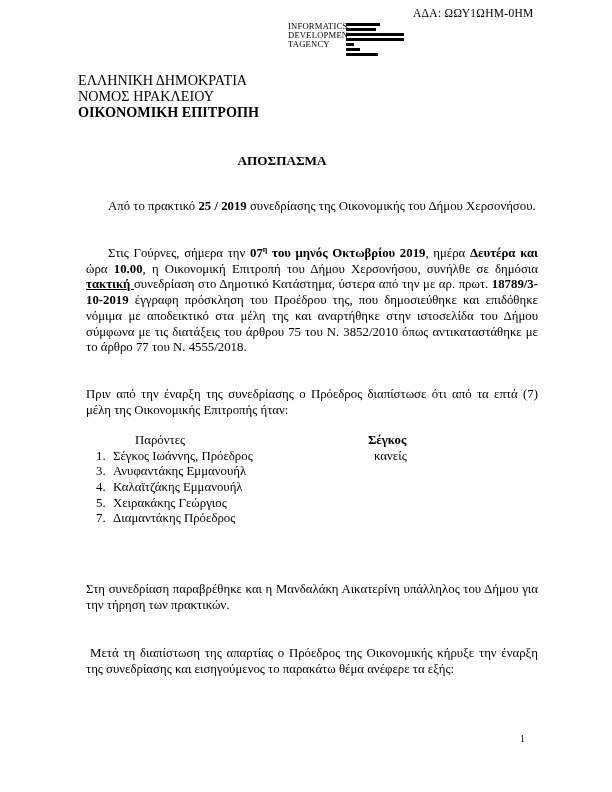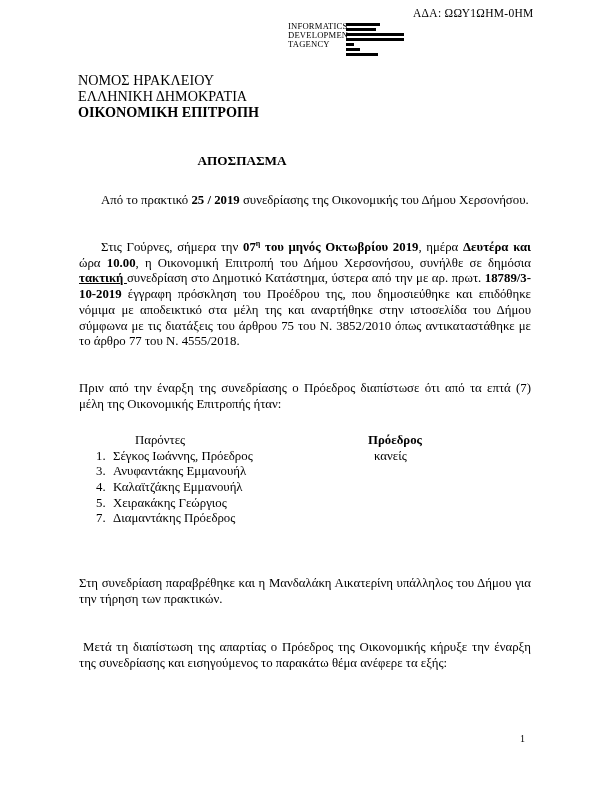--- a/index.html
+++ b/index.html
@@ -8,22 +8,22 @@
     .sans { font-family: Liberation Serif, serif; }
     .abs { position: absolute; }
 
     #ada { left: 413px; top: 7px; font-size: 11.5px; letter-spacing: 0.3px; }
     #sig-logo { left: 288px; top: 22px; font-size: 8.6px; line-height: 9.2px; letter-spacing: 0.2px; }
     #sig-details { left: 346px; top: 22px; font-size: 3.6px; line-height: 4.6px; width: 60px; }
 
     #header { left: 78px; top: 72px; font-size: 14.2px; line-height: 16px; }
     #header .bold { font-weight: bold; }
 
-    .para { left: 79px; width: 452px; font-size: 12.8px; line-height: 15.7px; text-align: justify; }
-    #title { left: 0; width: 484px; top: 153px; text-align: center; font-weight: bold; font-size: 13.2px; }
+    .para { left: 86px; width: 452px; font-size: 12.8px; line-height: 15.7px; text-align: justify; margin-top: 6px; }
+    #title { left: 0; width: 484px; top: 153px; text-align: center; font-weight: bold; font-size: 13.2px; padding-left: 40px; }
 
     #p1 { top: 193px; }
     #p2 { top: 240px; }
     #p3 { top: 381px; }
     #p4 { top: 576px; }
     #p5 { top: 640px; }
 
     .b { font-weight: bold; }
     .bu { font-weight: bold; text-decoration: underline; }
     sup { font-size: 8px; vertical-align: 5px; line-height: 0; }
@@ -52,40 +52,40 @@
   <div style="background:#000;height:3px;width:34px;margin:1px 0 2px 0;"></div>
   <div style="background:#000;height:3px;width:30px;margin:0 0 2px 0;"></div>
   <div style="background:#000;height:3px;width:58px;margin:0 0 2px 0;"></div>
   <div style="background:#000;height:3px;width:58px;margin:0 0 2px 0;"></div>
   <div style="background:#000;height:3px;width:8px;margin:0 0 2px 0;"></div>
   <div style="background:#000;height:3px;width:14px;margin:0 0 2px 0;"></div>
   <div style="background:#000;height:3px;width:32px;margin:0 0 2px 0;"></div>
 </div>
 
 <div id="header" class="abs serif">
+  <div>ΕΛΛΗΝΙΚΗ ΔΗΜΟΚΡΑΤΙΑ</div>
   <div>ΝΟΜΟΣ ΗΡΑΚΛΕΙΟΥ</div>
-  <div>ΕΛΛΗΝΙΚΗ ΔΗΜΟΚΡΑΤΙΑ</div>
   <div class="bold">ΟΙΚΟΝΟΜΙΚΗ ΕΠΙΤΡΟΠΗ</div>
 </div>
 
 <div id="title" class="abs serif">ΑΠΟΣΠΑΣΜΑ</div>
 
 <div id="p1" class="abs para serif" style="text-indent:22px;">
   <span>Από το πρακτικό </span><span class="b">25 / 2019</span><span> συνεδρίασης της Οικονομικής του Δήμου Χερσονήσου.</span>
 </div>
 
 <div id="p2" class="abs para serif" style="text-indent:22px;">
   <span>Στις Γούρνες, σήμερα την </span><span class="b"><span>07</span><sup>η</sup><span> του μηνός Οκτωβρίου 2019</span></span><span>, ημέρα </span><span class="b">Δευτέρα και</span><span> ώρα </span><span class="b">10.00</span><span>, η Οικονομική Επιτροπή του Δήμου Χερσονήσου, συνήλθε σε δημόσια </span><span class="bu">τακτική </span><span> συνεδρίαση στο Δημοτικό Κατάστημα, ύστερα από την με αρ. πρωτ. </span><span class="b">18789/3-10-2019</span><span> έγγραφη πρόσκληση του Προέδρου της, που δημοσιεύθηκε και επιδόθηκε νόμιμα με αποδεικτικό στα μέλη της και αναρτήθηκε στην ιστοσελίδα του Δήμου σύμφωνα με τις διατάξεις του άρθρου 75 του Ν. 3852/2010 όπως αντικαταστάθηκε με το άρθρο 77 του Ν. 4555/2018.</span>
 </div>
 
 <div id="p3" class="abs para serif">Πριν από την έναρξη της συνεδρίασης ο Πρόεδρος διαπίστωσε ότι από τα επτά (7) μέλη της Οικονομικής Επιτροπής ήταν:</div>
 
 <div id="attendance" class="abs serif">
   <div id="present-head">Παρόντες</div>
-  <div id="absent-head">Πρόεδρος</div>
+  <div id="absent-head">Σέγκος</div>
   <div id="absent-val">κανείς</div>
   <ul id="present-list">
     <li><span class="num">1.</span><span>Σέγκος Ιωάννης, Πρόεδρος</span></li>
     <li><span class="num">3.</span><span>Ανυφαντάκης Εμμανουήλ</span></li>
     <li><span class="num">4.</span><span>Καλαϊτζάκης Εμμανουήλ</span></li>
     <li><span class="num">5.</span><span>Χειρακάκης Γεώργιος</span></li>
     <li><span class="num">7.</span><span>Διαμαντάκης Πρόεδρος</span></li>
   </ul>
 </div>
 

